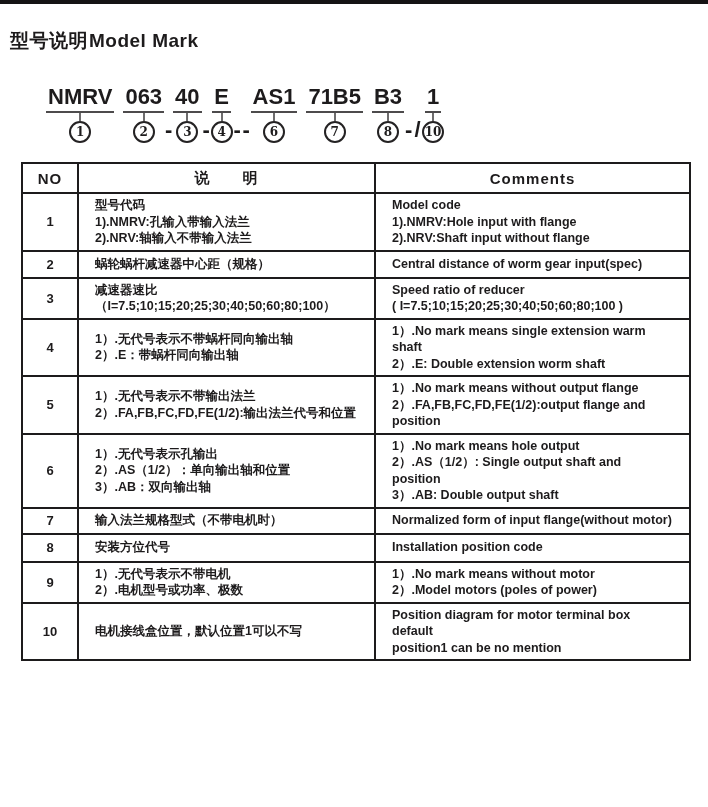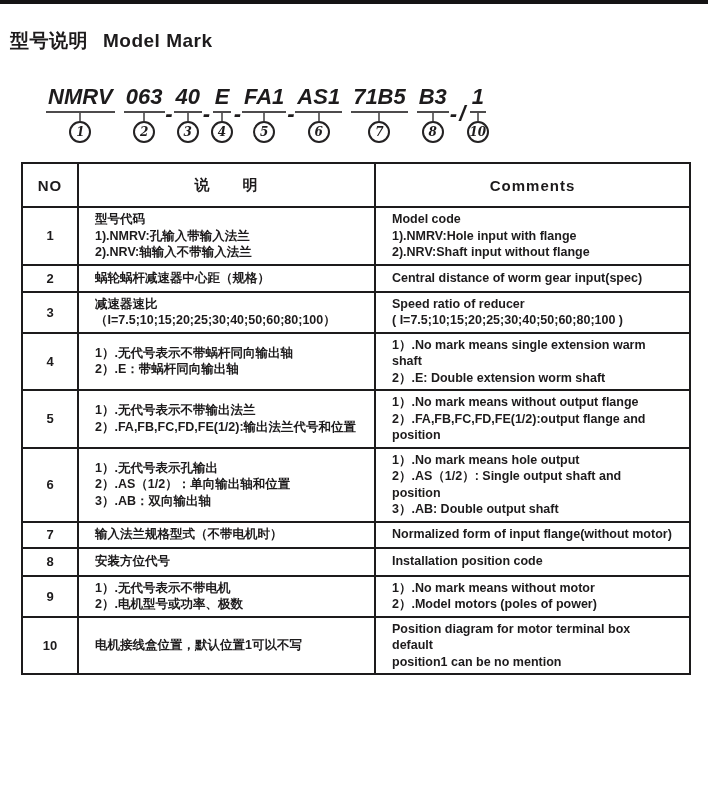--- a/index.html
+++ b/index.html
@@ -13,26 +13,26 @@
   }
   .top-bar {
     position:absolute; top:0; left:0;
     width:708px; height:4px; background:#151314;
   }
   .page-title {
     position:absolute; top:28px; left:10px;
     font-size:19px; font-weight:bold; letter-spacing:0.5px;
     white-space:nowrap;
   }
-  .page-title .en { margin-left:15px; }
+  .page-title .en { margin-left:1px; }
 
   
   .model-mark {
     position:absolute; top:84px; left:46px;
-    display:flex; align-items:center;font-style:italic;
+    display:flex; align-items:flex-end;
   }
   .mm-item { display:flex; flex-direction:column; align-items:center; }
   .mm-text {
     font-size:22px; font-weight:bold; white-space:nowrap;
     border-bottom:2px solid #4d4b4c;
     padding:0 2px 1px 2px;
   }
   .mm-sep {
     font-size:22px; font-weight:bold;
     min-width:9px; text-align:center; white-space:pre;
@@ -90,25 +90,20 @@
     <div class="mm-conn"></div>
     <div class="mm-circle">3</div>
   </div>
   <div class="mm-sep">-</div>
   <div class="mm-item">
     <span class="mm-text">E</span>
     <div class="mm-conn"></div>
     <div class="mm-circle">4</div>
   </div>
   <div class="mm-sep">-</div>
-  <div class="mm-item">
-    <span class="mm-text">FA1</span>
-    <div class="mm-conn"></div>
-    <div class="mm-circle">5</div>
-  </div>
   <div class="mm-sep">-</div>
   <div class="mm-item">
     <span class="mm-text">AS1</span>
     <div class="mm-conn"></div>
     <div class="mm-circle">6</div>
   </div>
   <div class="mm-sep"> </div>
   <div class="mm-item">
     <span class="mm-text">71B5</span>
     <div class="mm-conn"></div>
@@ -129,21 +124,21 @@
   </div>
 </div>
 
 <table class="model-table">
   <colgroup>
       <col style="width:56px">
       <col style="width:297px">
       <col style="width:315px">
     </colgroup>
   <thead>
-    <tr style="height:44px">
+    <tr style="height:30px">
       <th>NO</th>
       <th>说　　明</th>
       <th>Comments</th>
     </tr>
   </thead>
   <tbody>
     <tr style="height:52px">
       <td class="c-no">1</td>
       <td class="c-desc">型号代码
 1).NMRV:孔输入带输入法兰

